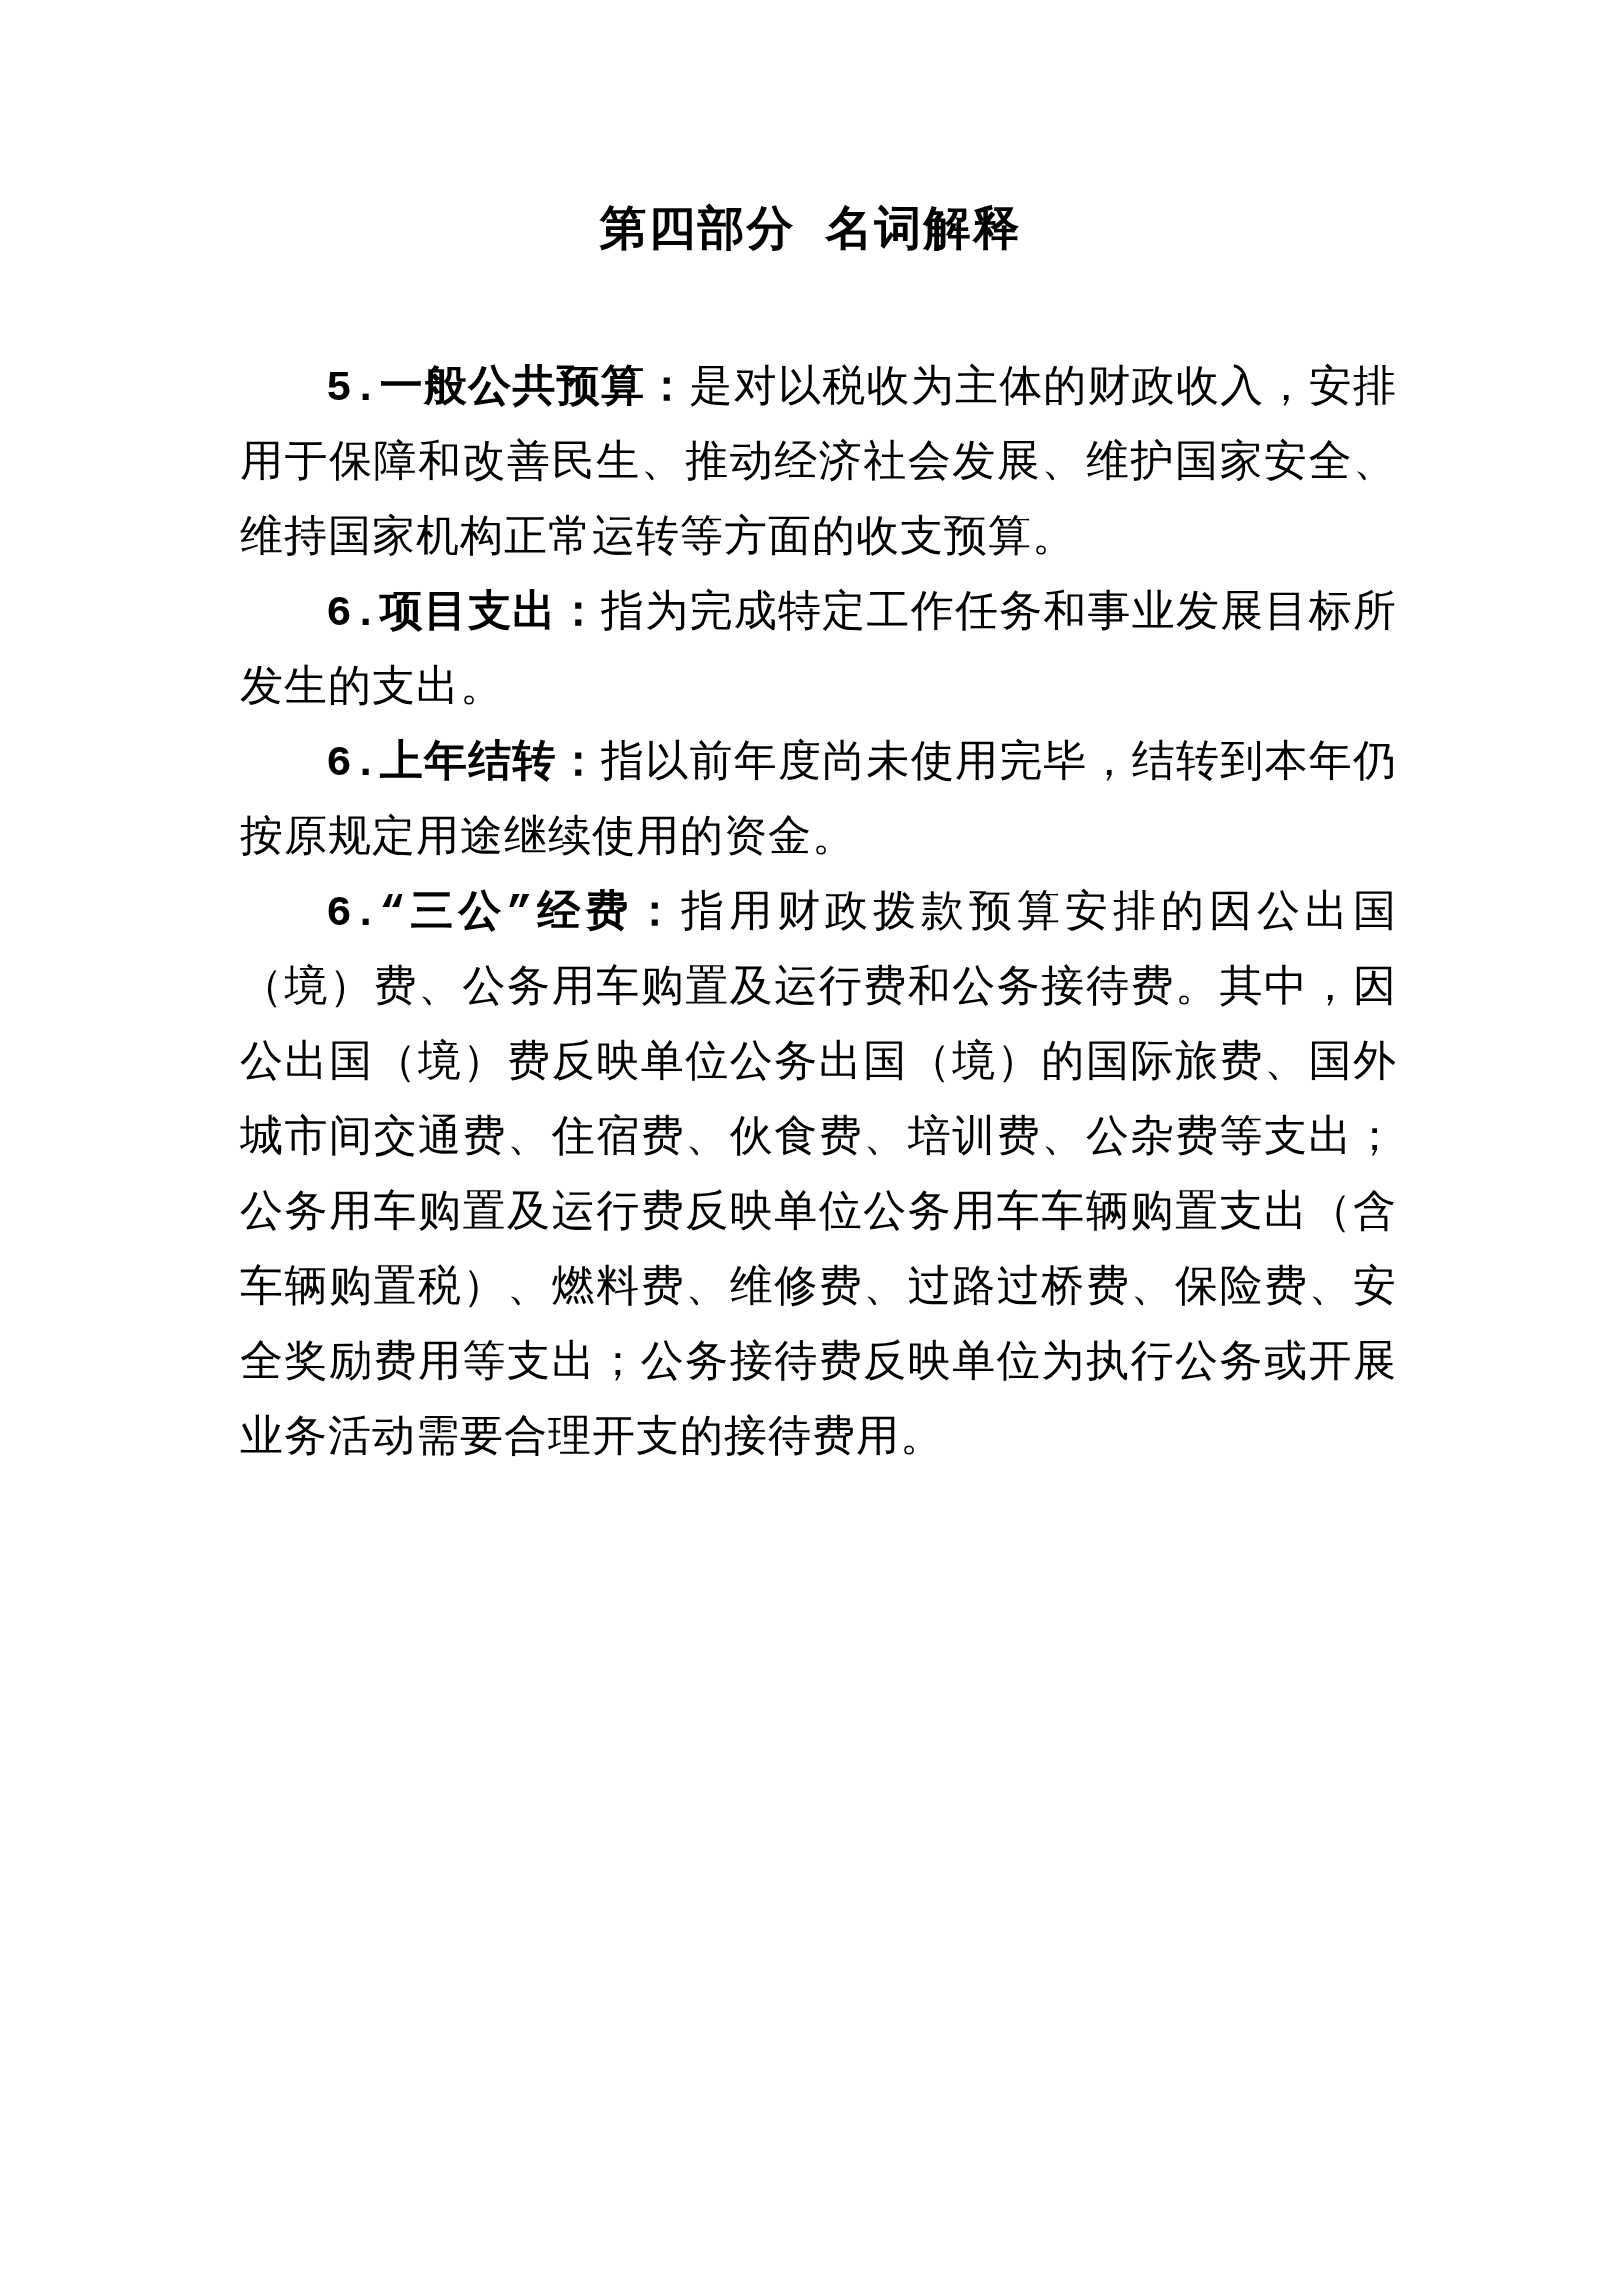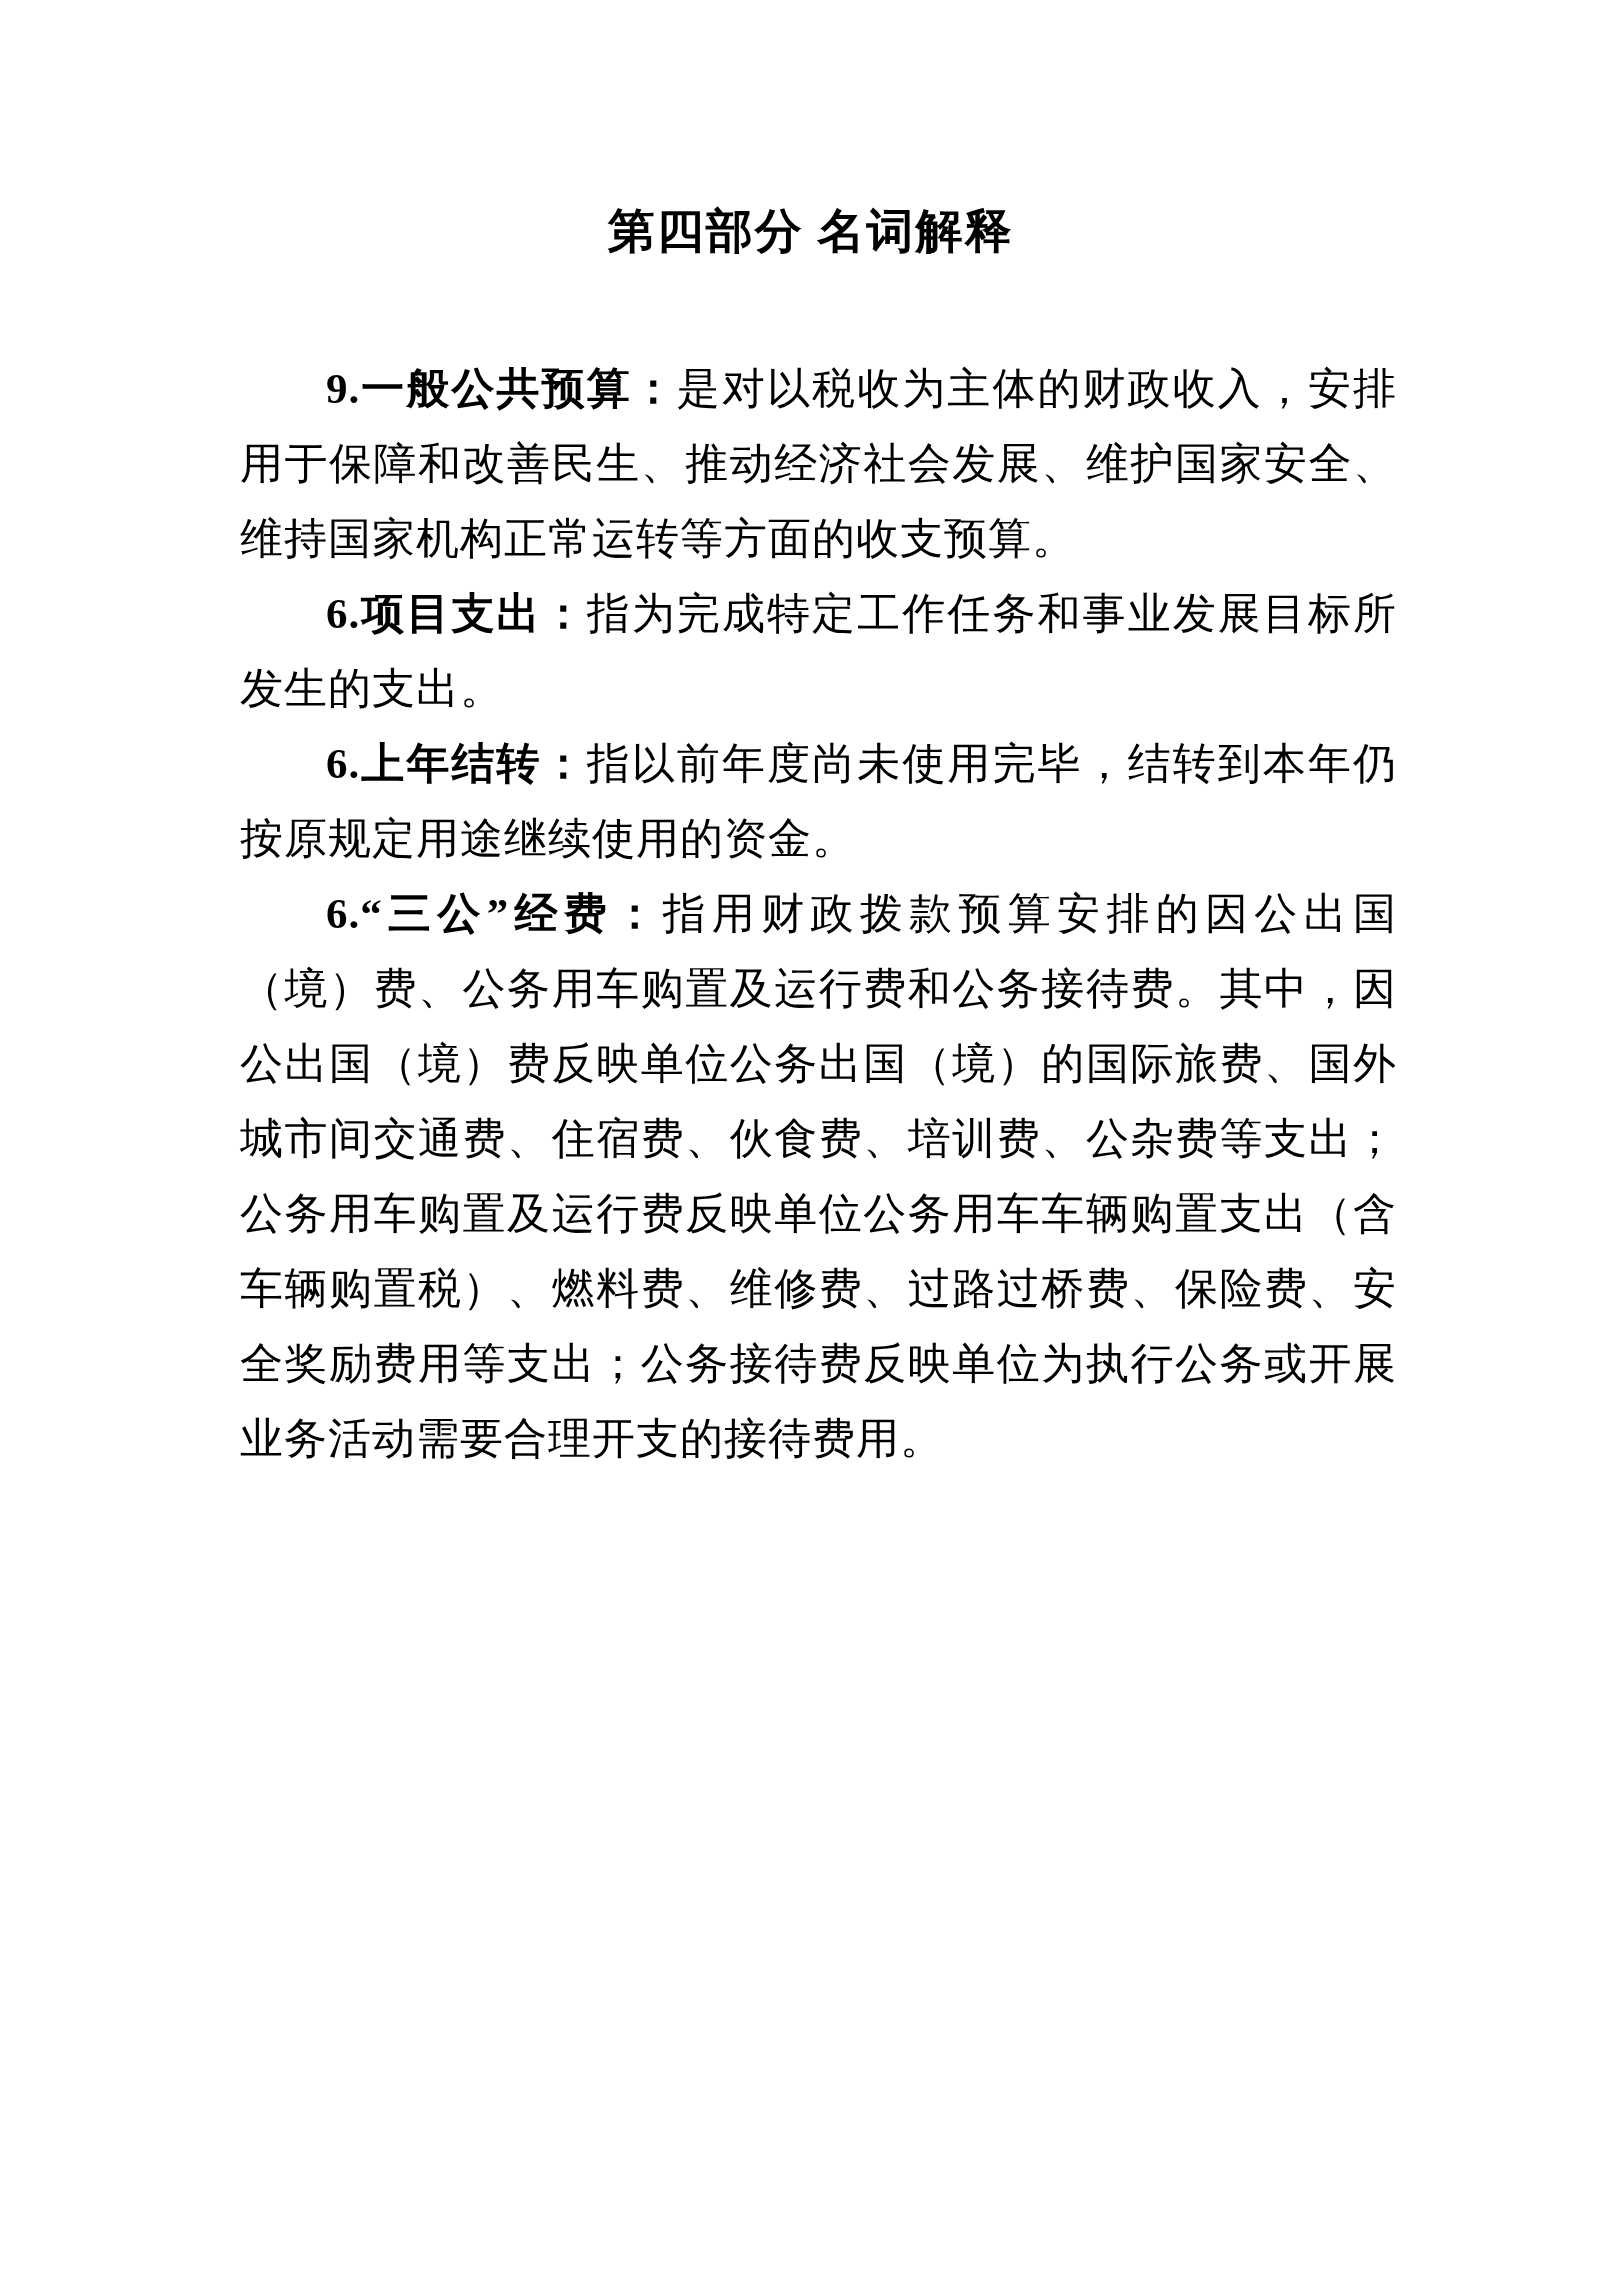--- a/index.html
+++ b/index.html
@@ -7,21 +7,21 @@
     padding: 0;
     background: #ffffff;
   }
   .page {
     position: relative;
     width: 1621px;
     height: 2292px;
     background: #ffffff;
     color: #000000;
     overflow: hidden;
-    font-family: Liberation Serif, serif;
+    font-family: Liberation Mono, monospace;
     border-radius: 17px;
   }
   .title {
     margin: 0;
     padding-top: 201px;
     width: 100%;
     text-align: center;
     font-size: 47px;
     line-height: 61px;
     font-weight: bold;
@@ -47,19 +47,19 @@
     font-weight: bold;
   }
 </style>
 </head>
 <body>
 
 <div class="page">
   <h1 class="title">第四部分 名词解释</h1>
 
   <div class="content">
-    <p class="para"><span class="term">9.一般公共预算：</span><span>是对以税收为主体的财政收入，安排用于保障和改善民生、推动经济社会发展、维护国家安全、维持国家机构正常运转等方面的收支预算。</span></p>
+    <p class="para"><span class="term">5.一般公共预算：</span><span>是对以税收为主体的财政收入，安排用于保障和改善民生、推动经济社会发展、维护国家安全、维持国家机构正常运转等方面的收支预算。</span></p>
     <p class="para"><span class="term">6.项目支出：</span><span>指为完成特定工作任务和事业发展目标所发生的支出。</span></p>
     <p class="para"><span class="term">6.上年结转：</span><span>指以前年度尚未使用完毕，结转到本年仍按原规定用途继续使用的资金。</span></p>
     <p class="para"><span class="term">6.“三公”经费：</span><span>指用财政拨款预算安排的因公出国（境）费、公务用车购置及运行费和公务接待费。其中，因公出国（境）费反映单位公务出国（境）的国际旅费、国外城市间交通费、住宿费、伙食费、培训费、公杂费等支出；公务用车购置及运行费反映单位公务用车车辆购置支出（含车辆购置税）、燃料费、维修费、过路过桥费、保险费、安全奖励费用等支出；公务接待费反映单位为执行公务或开展业务活动需要合理开支的接待费用。</span></p>
   </div>
 </div>
 
 
 </body></html>

